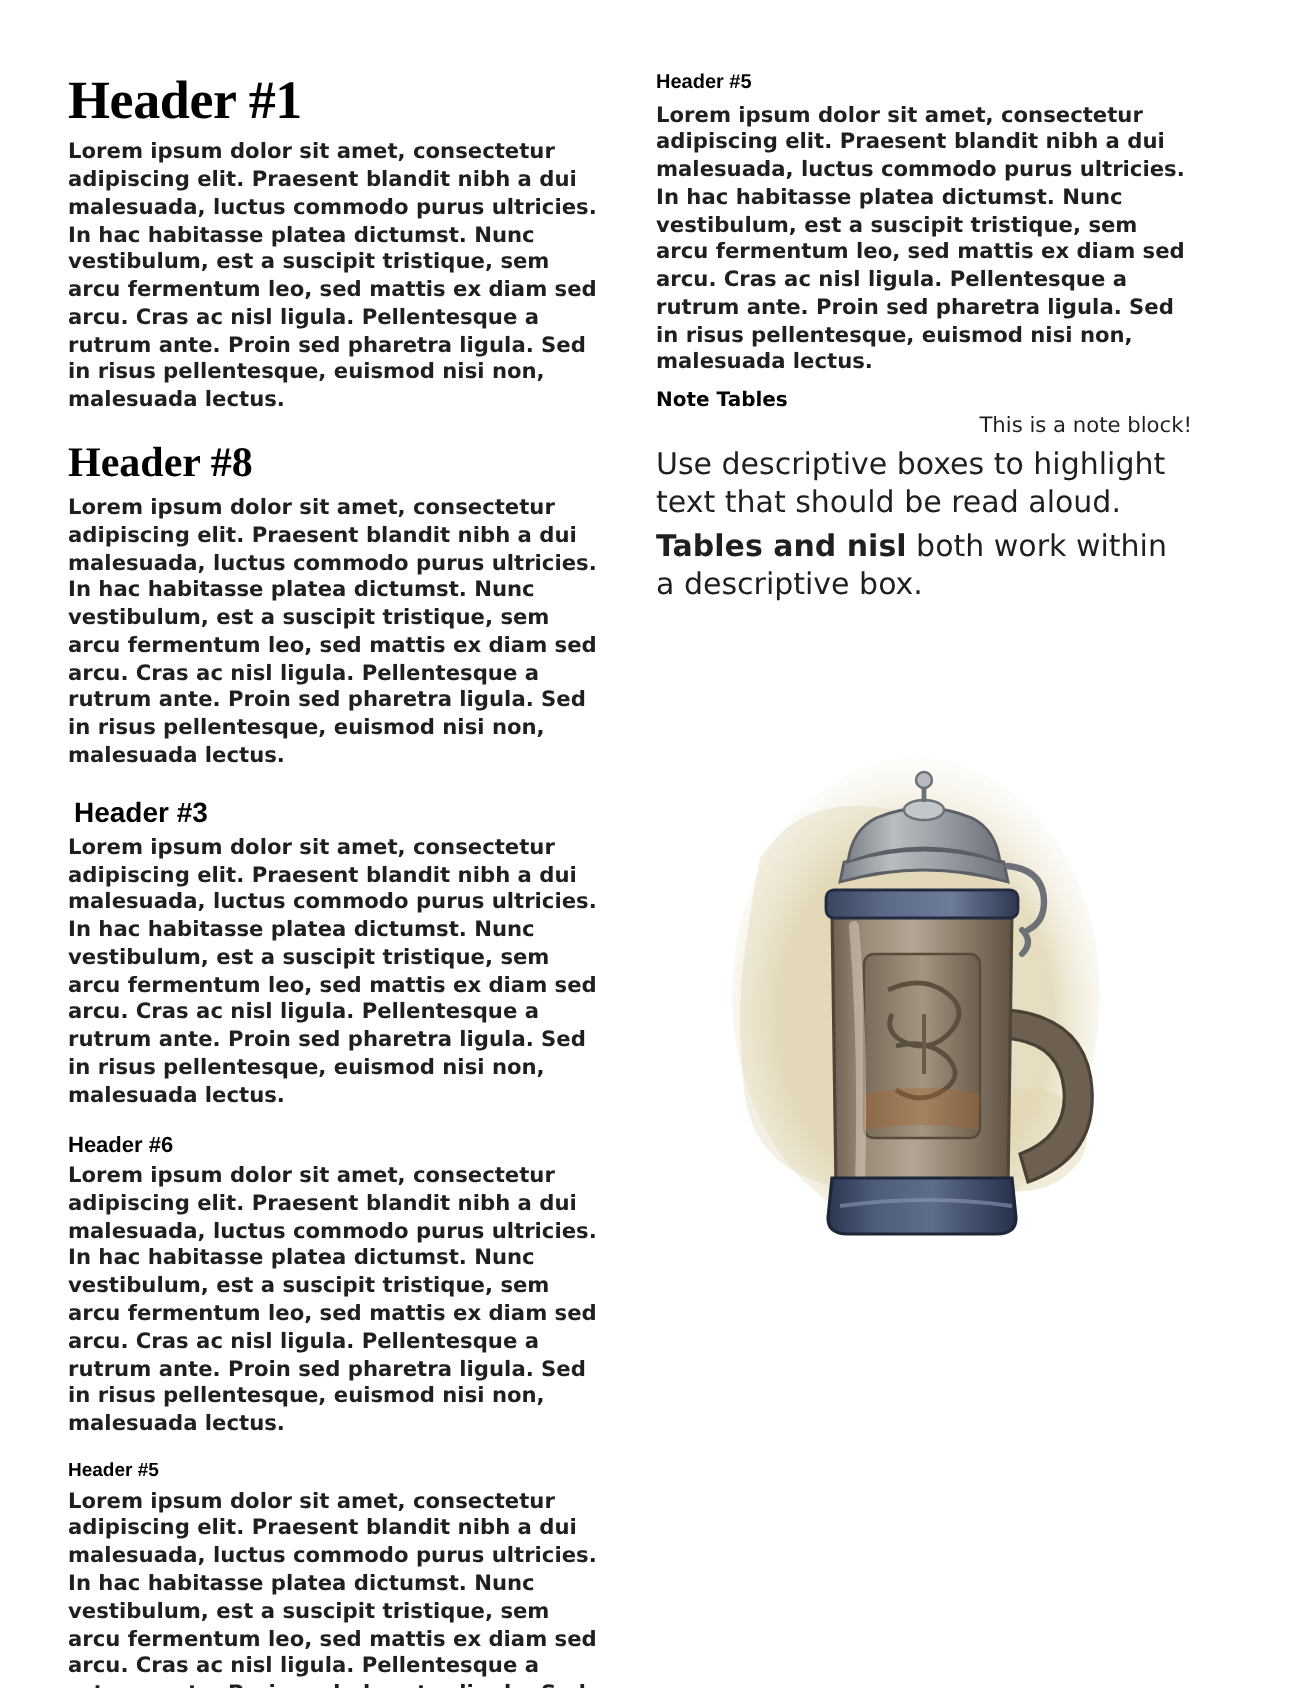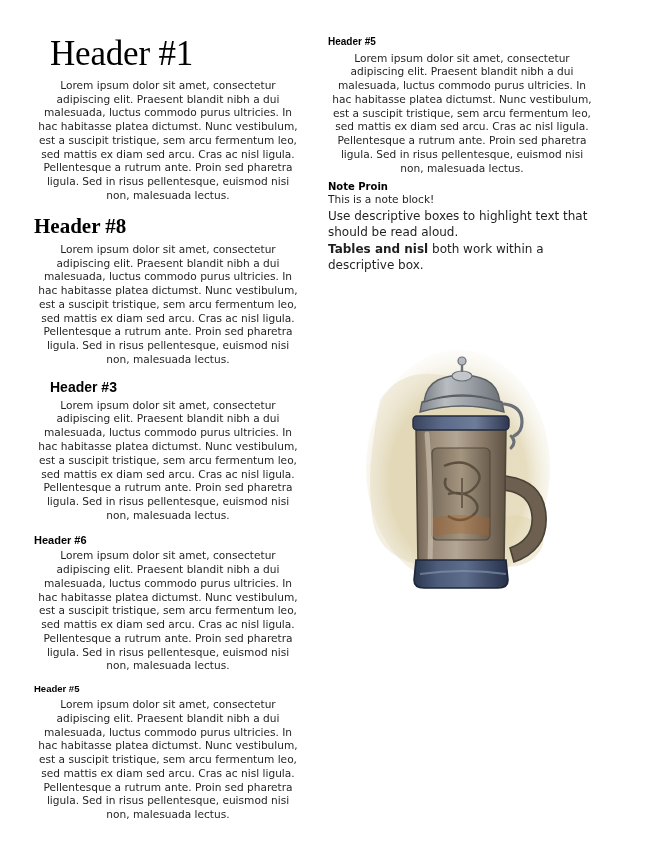--- a/index.html
+++ b/index.html
@@ -26,41 +26,41 @@
     gap: 26px;
     align-items: flex-start;
   }
   .col {
     width: 268px;
     flex: 0 0 268px;
   }
   
   h1.h1 {
     font-family: "Liberation Serif", serif;
-    font-weight: normal;
-    font-size: 35px;
+    font-weight: bold;
+    font-size: 27px;
     line-height: 1.05;
-    margin: 0 0 6px 16px;
+    margin: 0 0 6px 0;
     color: #000;
     letter-spacing: -0.2px;
   }
   h2.h2 {
     font-family: "Liberation Serif", serif;
     font-weight: bold;
     font-size: 21px;
     line-height: 1.1;
     margin: 12px 0 5px 0;
     color: #000;
   }
   h3.h3 {
     font-family: "Liberation Sans", sans-serif;
     font-weight: bold;
     font-size: 14px;
     line-height: 1.15;
-    margin: 12px 0 4px 16px;
+    margin: 12px 0 4px 3px;
     color: #000;
   }
   h4.h4 {
     font-family: "Liberation Sans", sans-serif;
     font-weight: bold;
     font-size: 11px;
     line-height: 1.15;
     margin: 11px 0 3px 0;
     color: #000;
   }
@@ -79,46 +79,48 @@
     line-height: 1.15;
     margin: 0 0 4px 0;
     color: #000;
   }
   p.body {
     font-family: "DejaVu Sans", sans-serif;
     font-size: 10.6px;
     line-height: 1.30;
     margin: 0 0 2px 0;
     color: #1f1f1f;
-    text-align: center;
+    text-align: left;
+    font-weight: bold;
   }
   .note-title {
     font-family: "DejaVu Sans", sans-serif;
     font-weight: bold;
     font-size: 10px;
     margin: 6px 0 1px 0;
     color: #000;
   }
   .note-text {
     font-family: "DejaVu Sans", sans-serif;
     font-size: 10.6px;
     line-height: 1.30;
     margin: 0 0 2px 0;
     color: #1f1f1f;
+    text-align: right;
   }
   .desc-title {
     font-family: "DejaVu Sans", sans-serif;
     font-weight: bold;
     font-size: 10px;
     margin: 5px 0 1px 0;
     color: #000;
   }
   .desc-text {
     font-family: "DejaVu Sans", sans-serif;
-    font-size: 12px;
+    font-size: 15px;
     line-height: 1.30;
     margin: 0 0 2px 0;
     color: #1f1f1f;
   }
   .desc-text b {
     font-weight: bold;
   }
   
   .illustration {
     position: relative;
@@ -154,21 +156,21 @@
       <p class="body">Lorem ipsum dolor sit amet, consectetur adipiscing elit. Praesent blandit nibh a dui malesuada, luctus commodo purus ultricies. In hac habitasse platea dictumst. Nunc vestibulum, est a suscipit tristique, sem arcu fermentum leo, sed mattis ex diam sed arcu. Cras ac nisl ligula. Pellentesque a rutrum ante. Proin sed pharetra ligula. Sed in risus pellentesque, euismod nisi non, malesuada lectus.</p>
 
     </div>
 
     <div class="col">
 
       <h5 class="h5-right">Header #5</h5>
       <p class="body">Lorem ipsum dolor sit amet, consectetur adipiscing elit. Praesent blandit nibh a dui malesuada, luctus commodo purus ultricies. In hac habitasse platea dictumst. Nunc vestibulum, est a suscipit tristique, sem arcu fermentum leo, sed mattis ex diam sed arcu. Cras ac nisl ligula. Pellentesque a rutrum ante. Proin sed pharetra ligula. Sed in risus pellentesque, euismod nisi non, malesuada lectus.</p>
 
       <div>
-        <div class="note-title">Note Proin</div>
+        <div class="note-title">Note Tables</div>
         <div class="note-text">This is a note block!</div>
       </div>
 
       <div>
         <div class="desc-text">Use descriptive boxes to highlight text that should be read aloud.</div>
         <div class="desc-text"><b>Tables and nisl</b><span> both work within a descriptive box.</span></div>
       </div>
 
       <div class="illustration">
         <svg width="268" height="300" viewBox="0 0 268 300" xmlns="http://www.w3.org/2000/svg">

